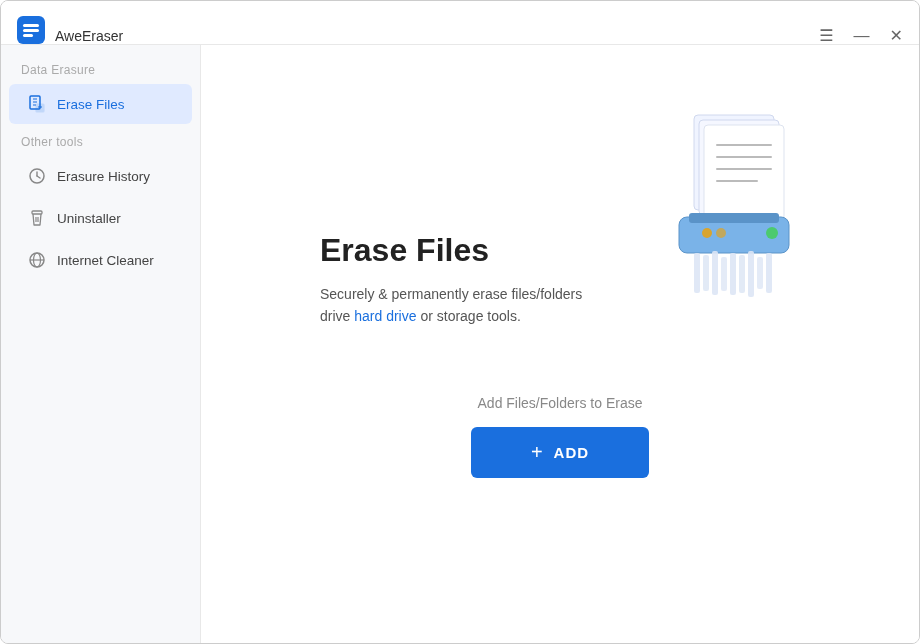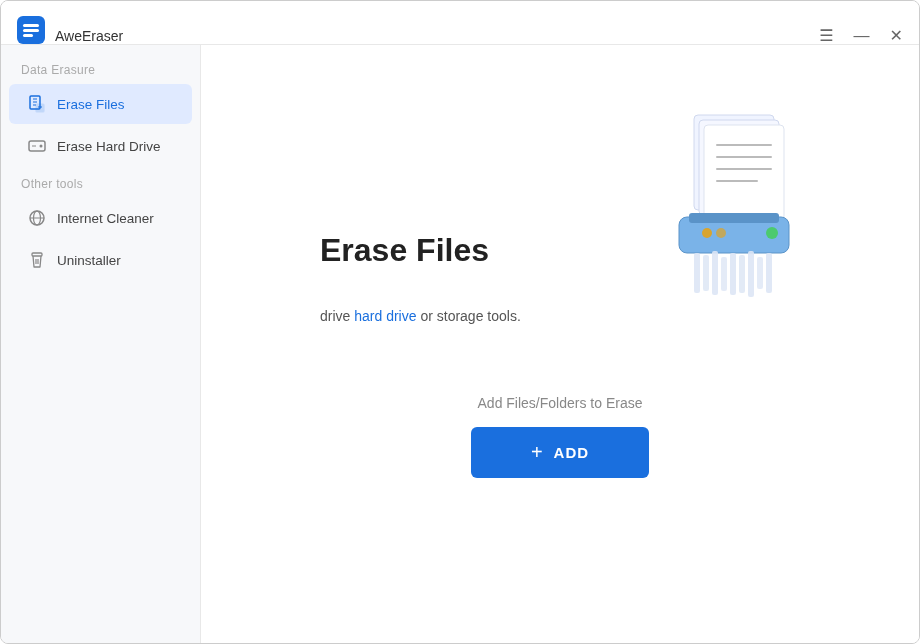--- a/index.html
+++ b/index.html
@@ -213,57 +213,57 @@
           <line x1="6" y1="5" x2="10" y2="5" stroke="#1a6fde" stroke-width="1.2"></line>
           <line x1="6" y1="8" x2="10" y2="8" stroke="#1a6fde" stroke-width="1.2"></line>
           <line x1="6" y1="11" x2="9" y2="11" stroke="#1a6fde" stroke-width="1.2"></line>
           <rect x="9" y="10" width="8" height="8" rx="1" fill="#1a6fde" opacity="0.15" stroke="#1a6fde" stroke-width="1.2"></rect>
           <line x1="11" y1="13" x2="15" y2="13" stroke="#1a6fde" stroke-width="1.2"></line>
         </svg>
       </span>
       <span>Erase Files</span>
     </div>
 
-    <div class="sidebar-item">
-      <span class="sidebar-icon">
-        <svg class="icon-svg" viewBox="0 0 20 20" fill="none">
-          <rect x="2" y="5" width="16" height="10" rx="2" stroke="#888" stroke-width="1.5"></rect>
-          <circle cx="14" cy="10" r="1.5" fill="#888"></circle>
-          <line x1="5" y1="10" x2="9" y2="10" stroke="#888" stroke-width="1.2"></line>
-        </svg>
-      </span>
-      <span>Erase Hard Drive</span>
-    </div>
 
 
     <div class="sidebar-section-label">Other tools</div>
-
 
     <div class="sidebar-item">
       <span class="sidebar-icon">
         <svg class="icon-svg" viewBox="0 0 20 20" fill="none">
           <circle cx="10" cy="10" r="7" stroke="#888" stroke-width="1.5"></circle>
-          <ellipse cx="10" cy="10" rx="3.5" ry="7" stroke="#888" stroke-width="1.2"></ellipse>
-          <line x1="3" y1="10" x2="17" y2="10" stroke="#888" stroke-width="1.2"></line>
+          <line x1="10" y1="10" x2="10" y2="6" stroke="#888" stroke-width="1.4" stroke-linecap="round"></line>
+          <line x1="10" y1="10" x2="13" y2="12" stroke="#888" stroke-width="1.4" stroke-linecap="round"></line>
         </svg>
       </span>
-      <span>Internet Cleaner</span>
+      <span>Erasure History</span>
     </div>
 
     <div class="sidebar-item">
       <span class="sidebar-icon">
         <svg class="icon-svg" viewBox="0 0 20 20" fill="none">
           <rect x="5" y="3" width="10" height="3" rx="1" stroke="#888" stroke-width="1.3"></rect>
           <path d="M6 6 L7 17 H13 L14 6" stroke="#888" stroke-width="1.3" stroke-linejoin="round"></path>
           <line x1="9" y1="9" x2="9" y2="14" stroke="#888" stroke-width="1.2"></line>
           <line x1="11" y1="9" x2="11" y2="14" stroke="#888" stroke-width="1.2"></line>
         </svg>
       </span>
       <span>Uninstaller</span>
     </div>
+
+    <div class="sidebar-item">
+      <span class="sidebar-icon">
+        <svg class="icon-svg" viewBox="0 0 20 20" fill="none">
+          <circle cx="10" cy="10" r="7" stroke="#888" stroke-width="1.5"></circle>
+          <ellipse cx="10" cy="10" rx="3.5" ry="7" stroke="#888" stroke-width="1.2"></ellipse>
+          <line x1="3" y1="10" x2="17" y2="10" stroke="#888" stroke-width="1.2"></line>
+        </svg>
+      </span>
+      <span>Internet Cleaner</span>
+    </div>
   </div>
 
   <div class="main-content">
 
     <div class="shredder-illustration">
       <svg viewBox="0 0 180 200" fill="none" xmlns="http://www.w3.org/2000/svg">
 
         <rect x="55" y="10" width="80" height="95" rx="4" fill="#f0f4ff" stroke="#d0d8ee" stroke-width="1"></rect>
         <rect x="60" y="15" width="80" height="95" rx="4" fill="#f5f7ff" stroke="#d0d8ee" stroke-width="1"></rect>
         <rect x="65" y="20" width="80" height="95" rx="4" fill="white" stroke="#dde3ef" stroke-width="1"></rect>
@@ -291,21 +291,21 @@
         <rect x="109" y="146" width="6" height="46" rx="2" fill="#dde6f5" opacity="0.9"></rect>
         <rect x="118" y="152" width="6" height="32" rx="2" fill="#dde6f5" opacity="0.8"></rect>
         <rect x="127" y="148" width="6" height="40" rx="2" fill="#dde6f5" opacity="0.9"></rect>
       </svg>
     </div>
 
     <div class="content-inner">
       <div class="content-text-section">
         <h1 class="erase-files-title">Erase Files</h1>
         <p class="erase-files-desc">
-          <br>
+          <span>Securely &amp; permanently erase files/folders</span><br>
           <span>drive</span>
           <span class="highlight">hard drive</span>
           <span>or storage tools.</span>
         </p>
       </div>
 
       <div class="add-section">
         <span class="add-label">Add Files/Folders to Erase</span>
         <button class="add-button">
           <span style="font-size:20px;font-weight:300;">+</span>

